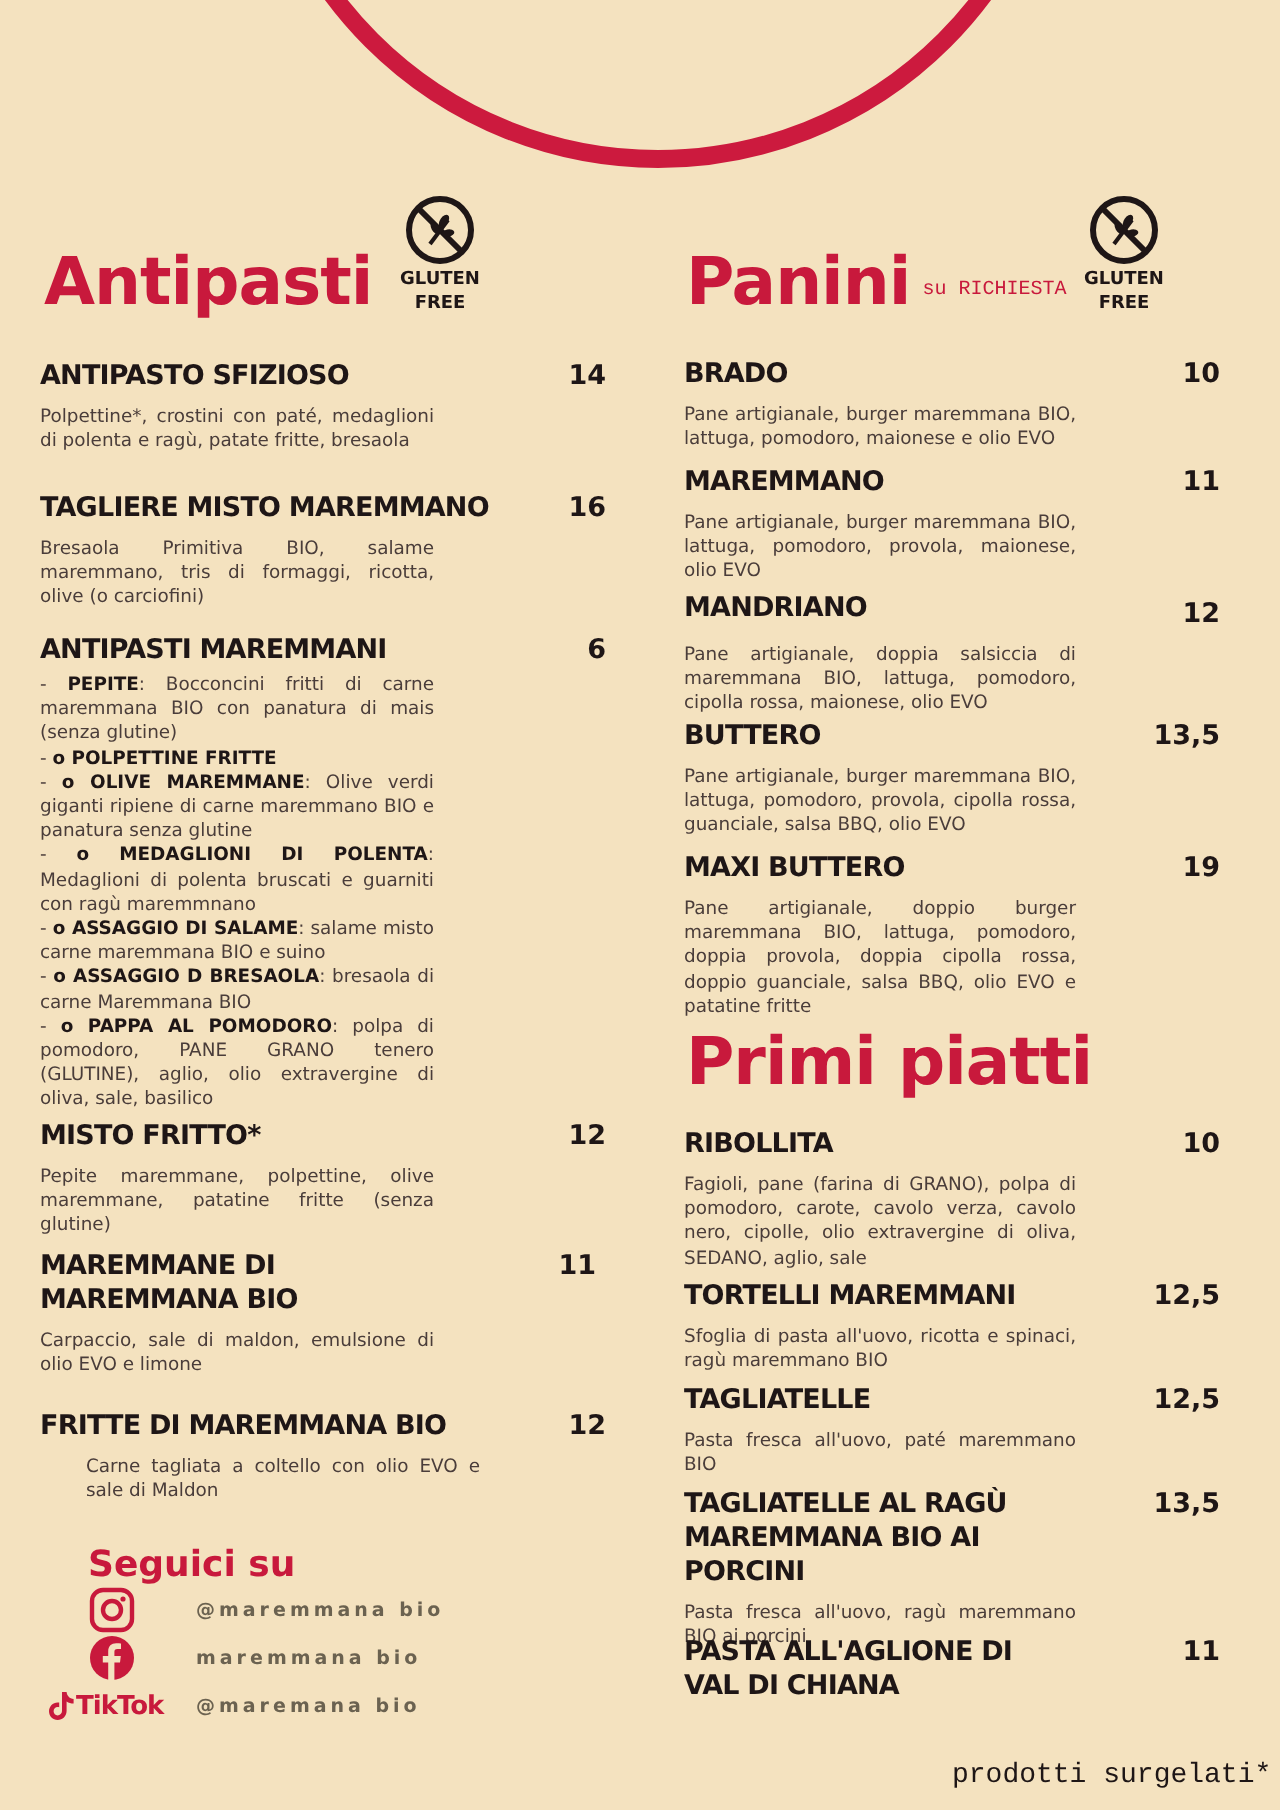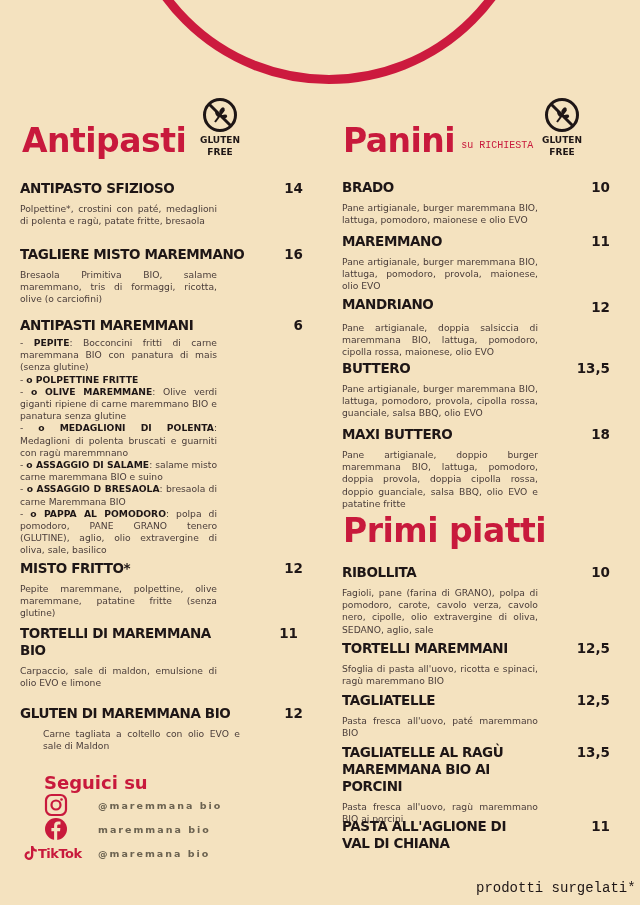--- a/index.html
+++ b/index.html
@@ -129,29 +129,29 @@
   <div class="item" style="top:560px; width:283px;">
     <div class="item-head">
         <span class="item-name">MISTO FRITTO*</span>
         <span class="item-price">12</span>
       </div>
     <div class="item-desc" style="margin-top:6px;">Pepite maremmane, polpettine, olive maremmane, patatine fritte (senza glutine)</div>
   </div>
 
   <div class="item" style="top:625px; width:283px;">
     <div class="item-head">
-        <span class="item-name" style="width:200px;">TORTELLI DI MAREMMANA BIO</span>
+        <span class="item-name" style="width:200px;">MAREMMANE DI MAREMMANA BIO</span>
         <span class="item-price" style="margin-right:5px;">11</span>
       </div>
     <div class="item-desc" style="margin-top:6px;">Carpaccio, sale di maldon, emulsione di olio EVO e limone</div>
   </div>
 
   <div class="item" style="top:705px; width:283px;">
     <div class="item-head">
-        <span class="item-name">GLUTEN DI MAREMMANA BIO</span>
+        <span class="item-name">FRITTE DI MAREMMANA BIO</span>
         <span class="item-price">12</span>
       </div>
     <div class="item-desc" style="margin-top:6px;margin-left:23px;">Carne tagliata a coltello con olio EVO e sale di Maldon</div>
   </div>
 </div>
 
 <div class="social">
   <div class="social-title">Seguici su</div>
   <div class="social-row">
     <div class="social-icon">
@@ -225,21 +225,21 @@
   <div class="item" style="top:360px; width:268px;">
     <div class="item-head">
         <span class="item-name">BUTTERO</span>
         <span class="item-price">13,5</span>
       </div>
     <div class="item-desc" style="margin-top:6px;">Pane artigianale, burger maremmana BIO, lattuga, pomodoro, provola, cipolla rossa, guanciale, salsa BBQ, olio EVO</div>
   </div>
   <div class="item" style="top:426px; width:268px;">
     <div class="item-head">
         <span class="item-name">MAXI BUTTERO</span>
-        <span class="item-price">18</span>
+        <span class="item-price">19</span>
       </div>
     <div class="item-desc" style="margin-top:6px;">Pane artigianale, doppio burger maremmana BIO, lattuga, pomodoro, doppia provola, doppia cipolla rossa, doppio guanciale, salsa BBQ, olio EVO e patatine fritte</div>
   </div>
 
   <div class="section-head" style="left:1px; top:514px;">
     <span class="section-title">Primi piatti</span>
   </div>
 
   <div class="item" style="top:564px; width:268px;">
     <div class="item-head">

